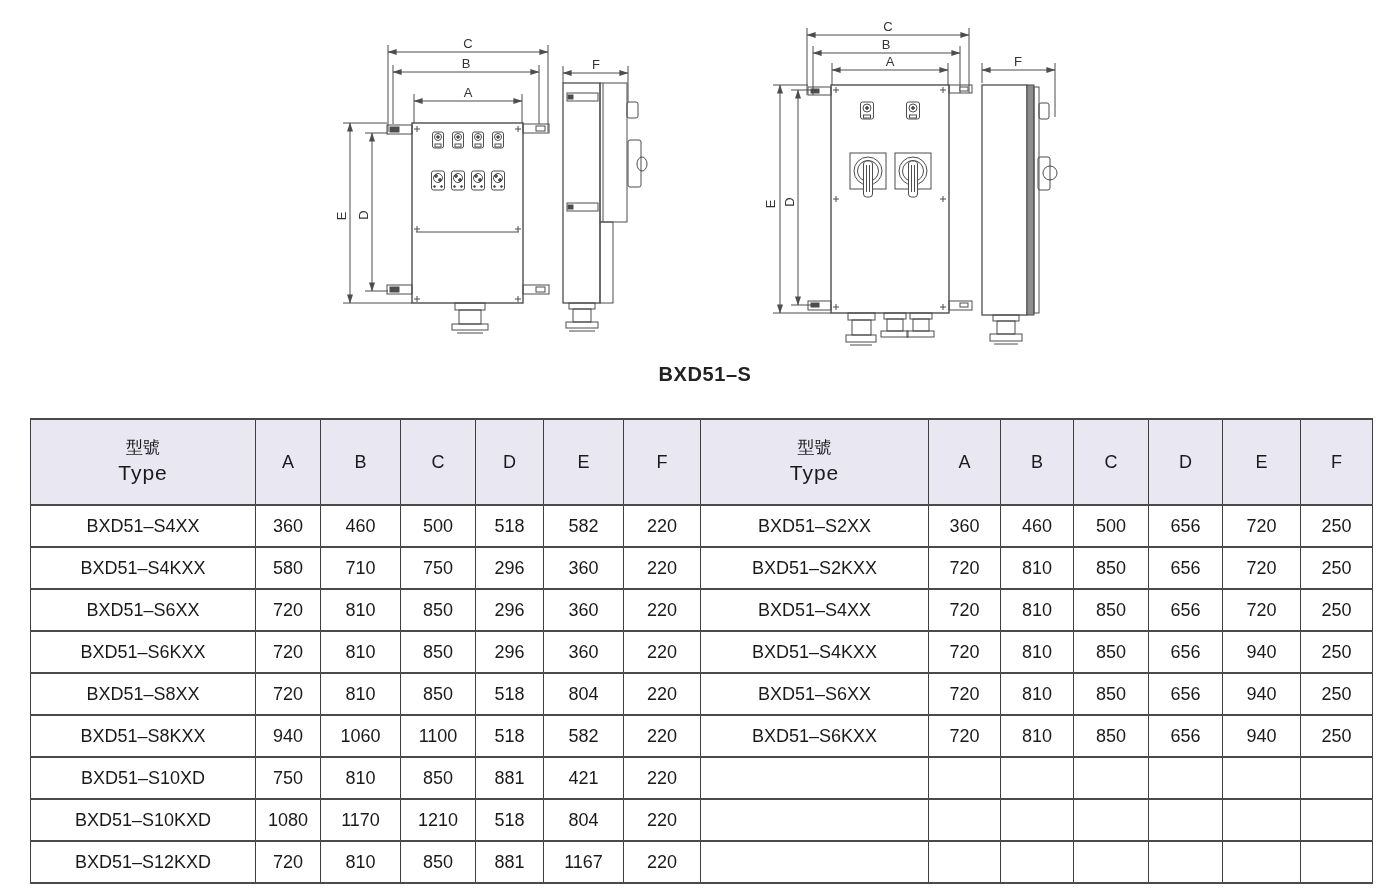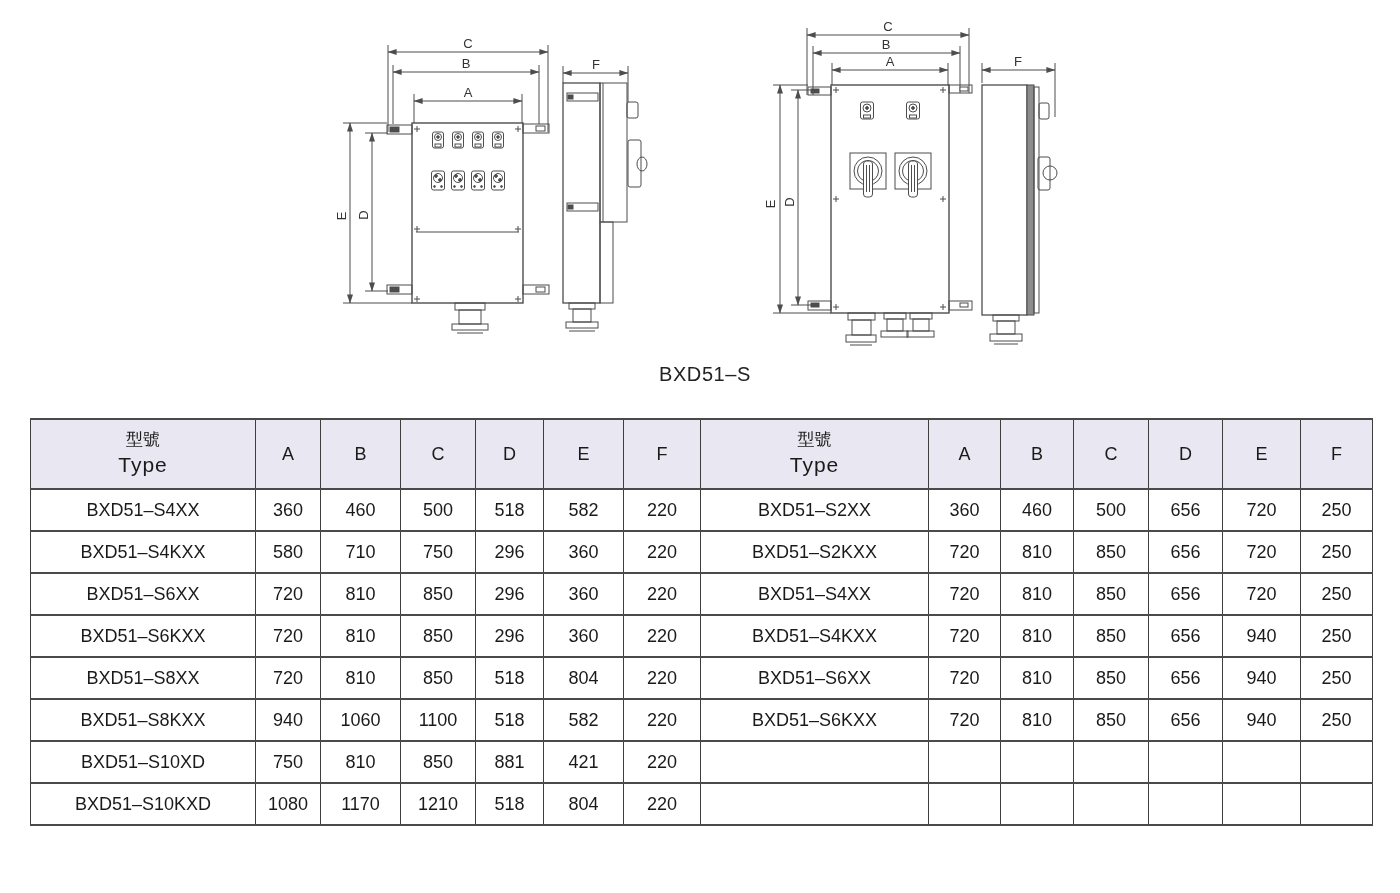--- a/index.html
+++ b/index.html
@@ -5,34 +5,34 @@
   html,body{margin:0;padding:0;background:#ffffff;}
   #page{
     position:relative;width:1400px;height:893px;background:#ffffff;
     font-family:"Liberation Sans",sans-serif;color:#1a1a1a;overflow:hidden;
   }
   .diagram{position:absolute;top:20px;}
   #diagram-left{left:330px;}
   #diagram-right{left:760px;}
   .figure-caption{
     position:absolute;top:363px;left:600px;width:210px;text-align:center;
-    font-size:20px;letter-spacing:0.6px;color:#222;
+    font-size:20px;letter-spacing:0.6px;color:#222;font-weight:bold;
   }
   .table-wrap{position:absolute;left:30px;top:418px;width:1342px;}
   table.dim-table{
     border-collapse:collapse;table-layout:fixed;width:1342px;
     border-top:1px solid #4a4a4a;border-bottom:1px solid #4a4a4a;
   }
   .dim-table th,.dim-table td{
     border-left:1px solid #3e3e3e;border-right:1px solid #3e3e3e;
     border-top:2px solid #4a4a4a;border-bottom:2px solid #4a4a4a;
     text-align:center;vertical-align:middle;
     font-weight:normal;white-space:nowrap;overflow:hidden;
   }
-  .dim-table thead tr{height:70px;border-radius:25px;}
+  .dim-table thead tr{height:86px;border-radius:25px;}
   .dim-table tbody tr{height:42px;}
   .dim-table th{background:#e9e7f1;font-size:18px;}
   .dim-table th .zh{font-size:17px;line-height:1.3;}
   .dim-table th .en{font-size:21px;line-height:1.3;letter-spacing:1px;}
   .dim-table td{font-size:18px;}
   svg .dimlab{font-family:"Liberation Sans",sans-serif;font-size:13px;fill:#333;}
   svg line,svg rect,svg circle,svg path,svg ellipse{vector-effect:none;}
 </style>
 </head>
 <body>
@@ -463,17 +463,33 @@
             <td>804</td>
             <td>220</td>
             <td></td>
             <td></td>
             <td></td>
             <td></td>
             <td></td>
             <td></td>
             <td></td>
           </tr>
+          <tr>
+            <td>BXD51–S12KXD</td>
+            <td>720</td>
+            <td>810</td>
+            <td>850</td>
+            <td>881</td>
+            <td>1167</td>
+            <td>220</td>
+            <td></td>
+            <td></td>
+            <td></td>
+            <td></td>
+            <td></td>
+            <td></td>
+            <td></td>
+          </tr>
         </tbody>
     </table>
   </div>
 
 </div>
 
 </body></html>

